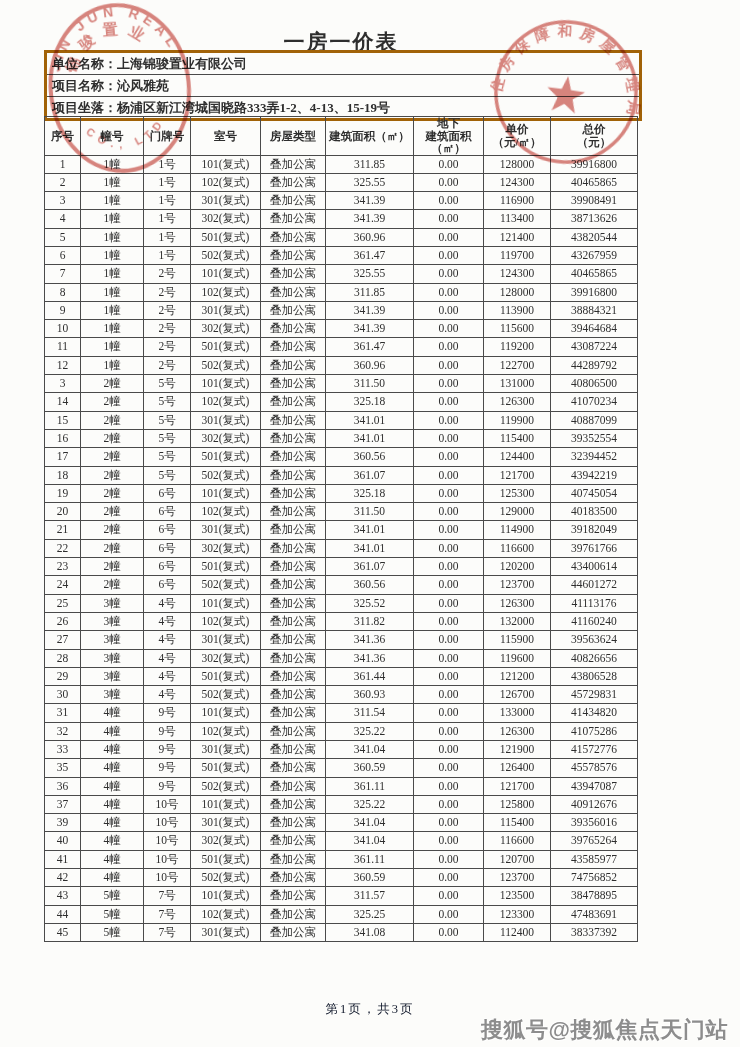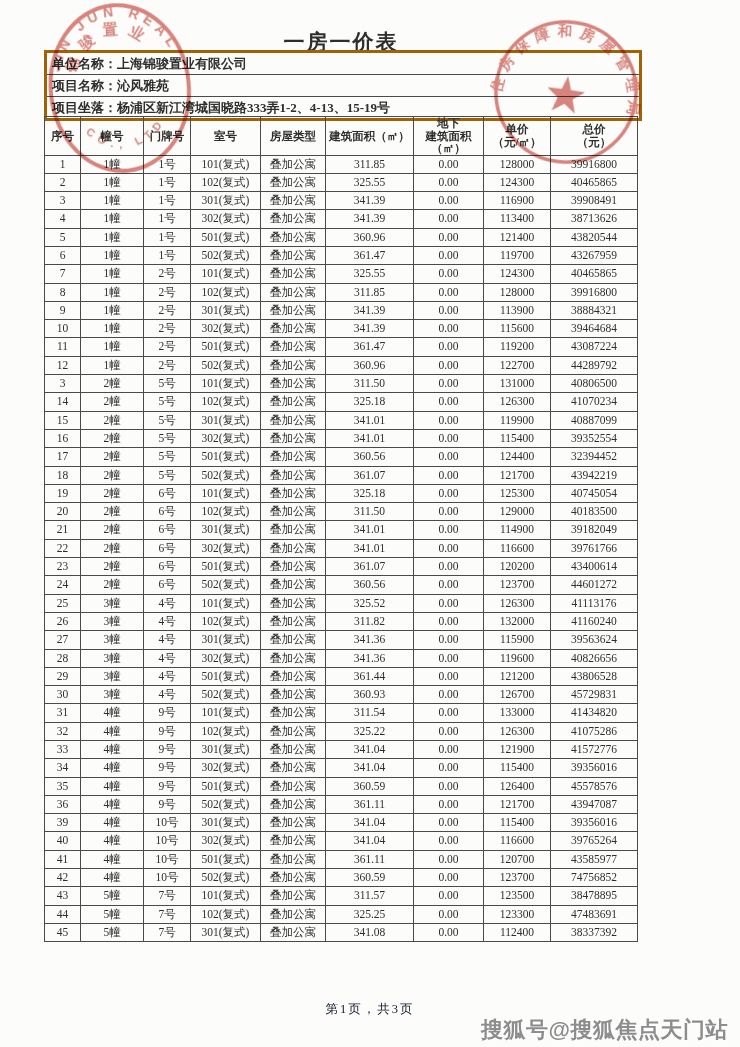--- a/index.html
+++ b/index.html
@@ -461,51 +461,51 @@
           <td>4幢</td>
           <td>9号</td>
           <td>301(复式)</td>
           <td>叠加公寓</td>
           <td>341.04</td>
           <td>0.00</td>
           <td>121900</td>
           <td>41572776</td>
         </tr>
         <tr>
-          <td>34</td>
-          <td>4幢</td>
-          <td>9号</td>
-          <td>302(复式)</td>
-          <td>叠加公寓</td>
-          <td>341.04</td>
-          <td>0.00</td>
-          <td>115400</td>
-          <td>39356016</td>
-        </tr>
-        <tr>
           <td>35</td>
           <td>4幢</td>
           <td>9号</td>
           <td>501(复式)</td>
           <td>叠加公寓</td>
           <td>360.59</td>
           <td>0.00</td>
           <td>126400</td>
           <td>45578576</td>
         </tr>
         <tr>
           <td>36</td>
           <td>4幢</td>
           <td>9号</td>
           <td>502(复式)</td>
           <td>叠加公寓</td>
           <td>361.11</td>
           <td>0.00</td>
           <td>121700</td>
           <td>43947087</td>
+        </tr>
+        <tr>
+          <td>37</td>
+          <td>4幢</td>
+          <td>10号</td>
+          <td>101(复式)</td>
+          <td>叠加公寓</td>
+          <td>325.22</td>
+          <td>0.00</td>
+          <td>125800</td>
+          <td>40912676</td>
         </tr>
         <tr>
           <td>39</td>
           <td>4幢</td>
           <td>10号</td>
           <td>301(复式)</td>
           <td>叠加公寓</td>
           <td>341.04</td>
           <td>0.00</td>
           <td>115400</td>

